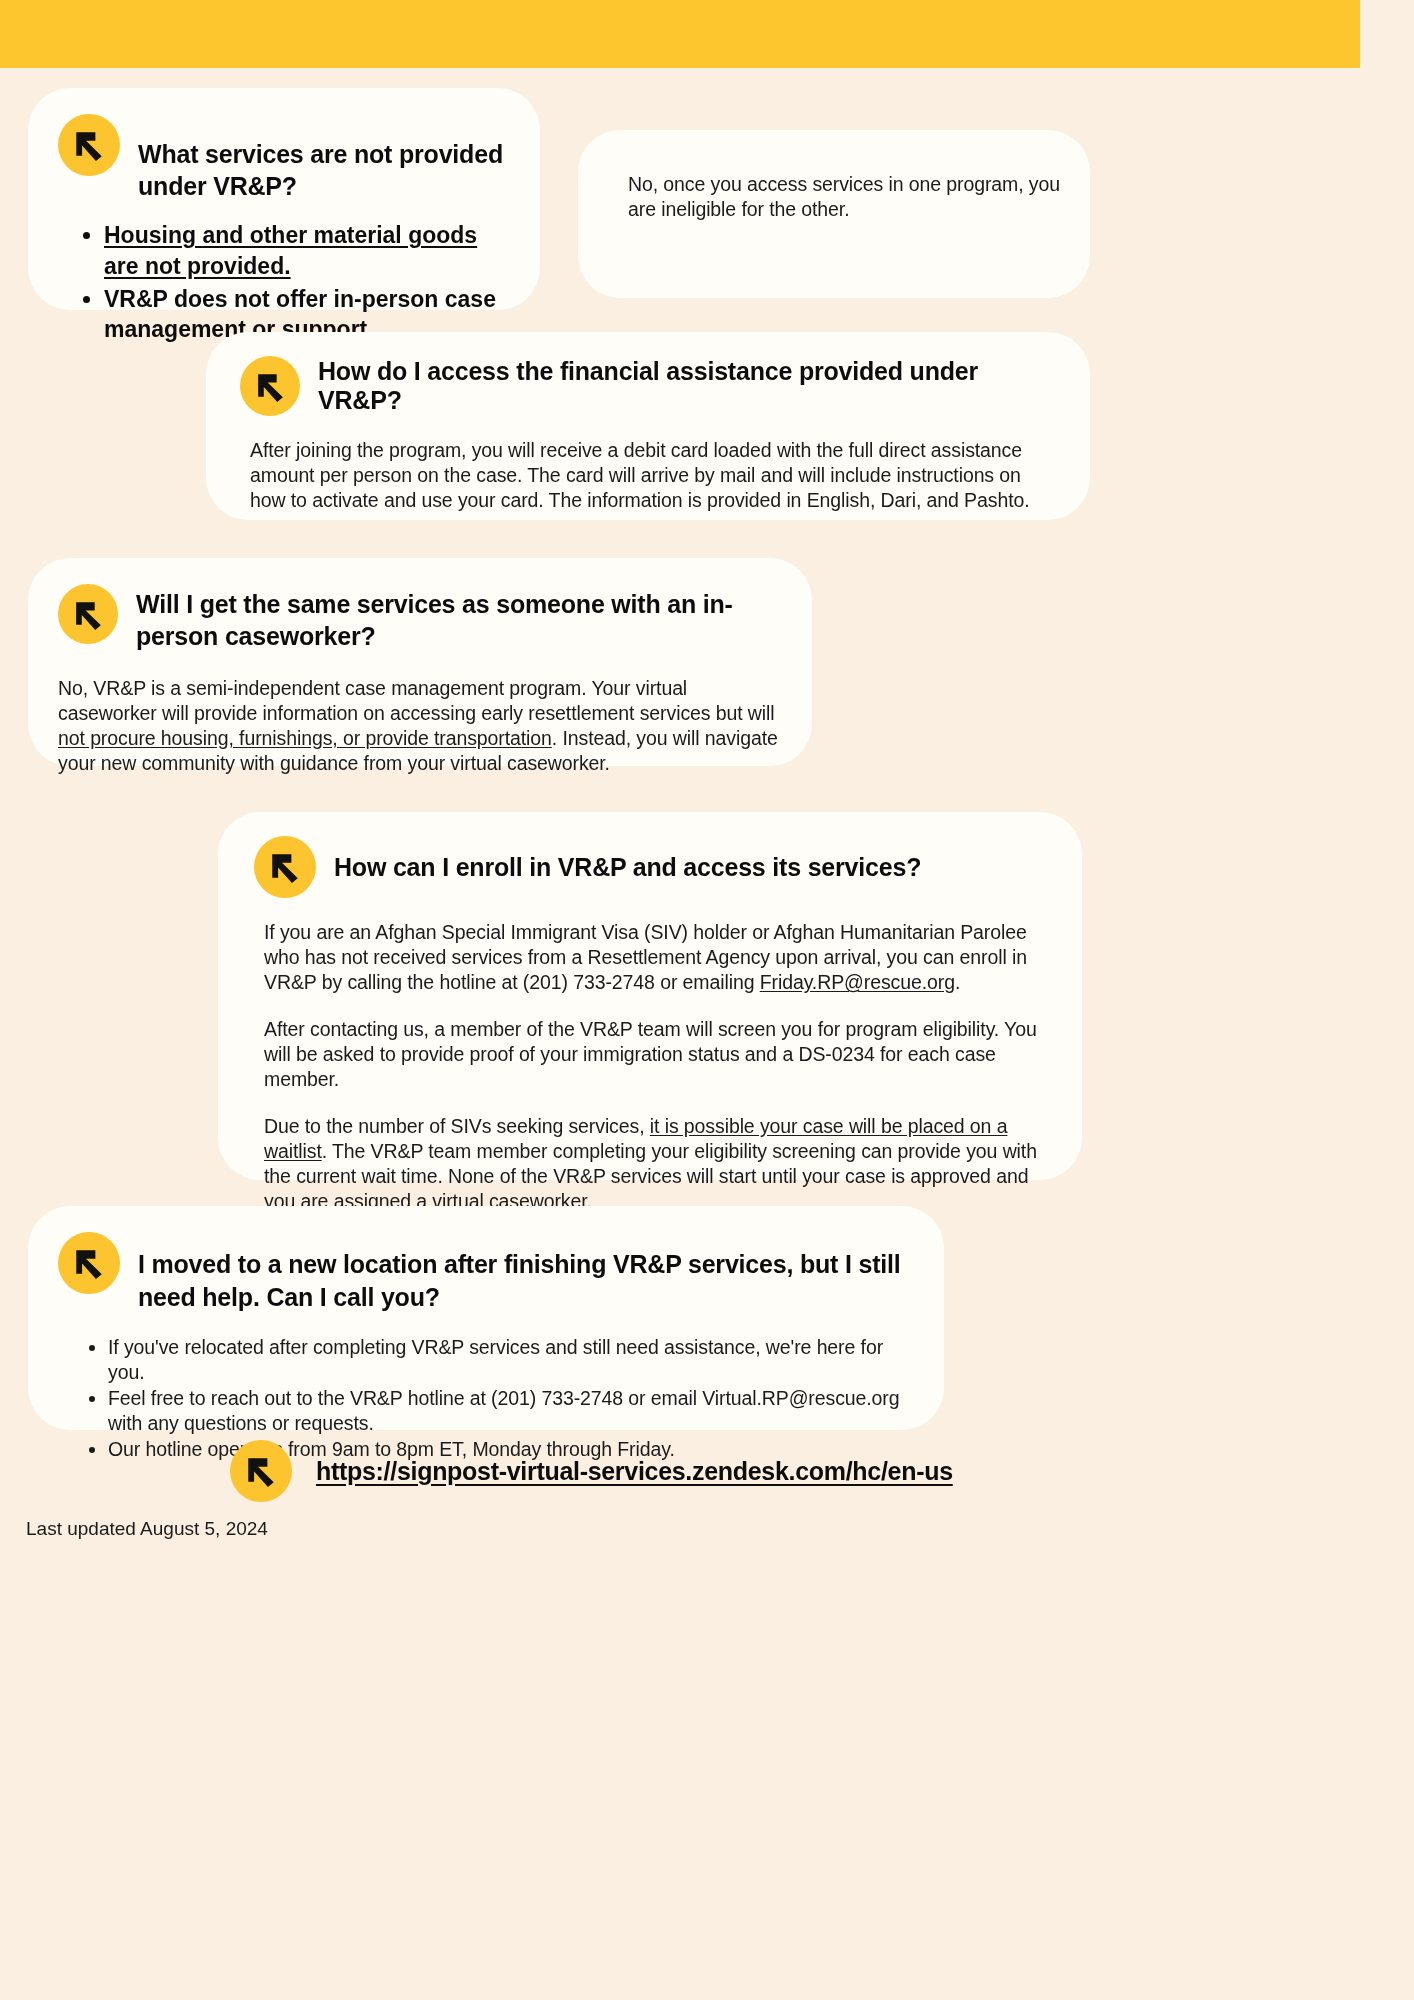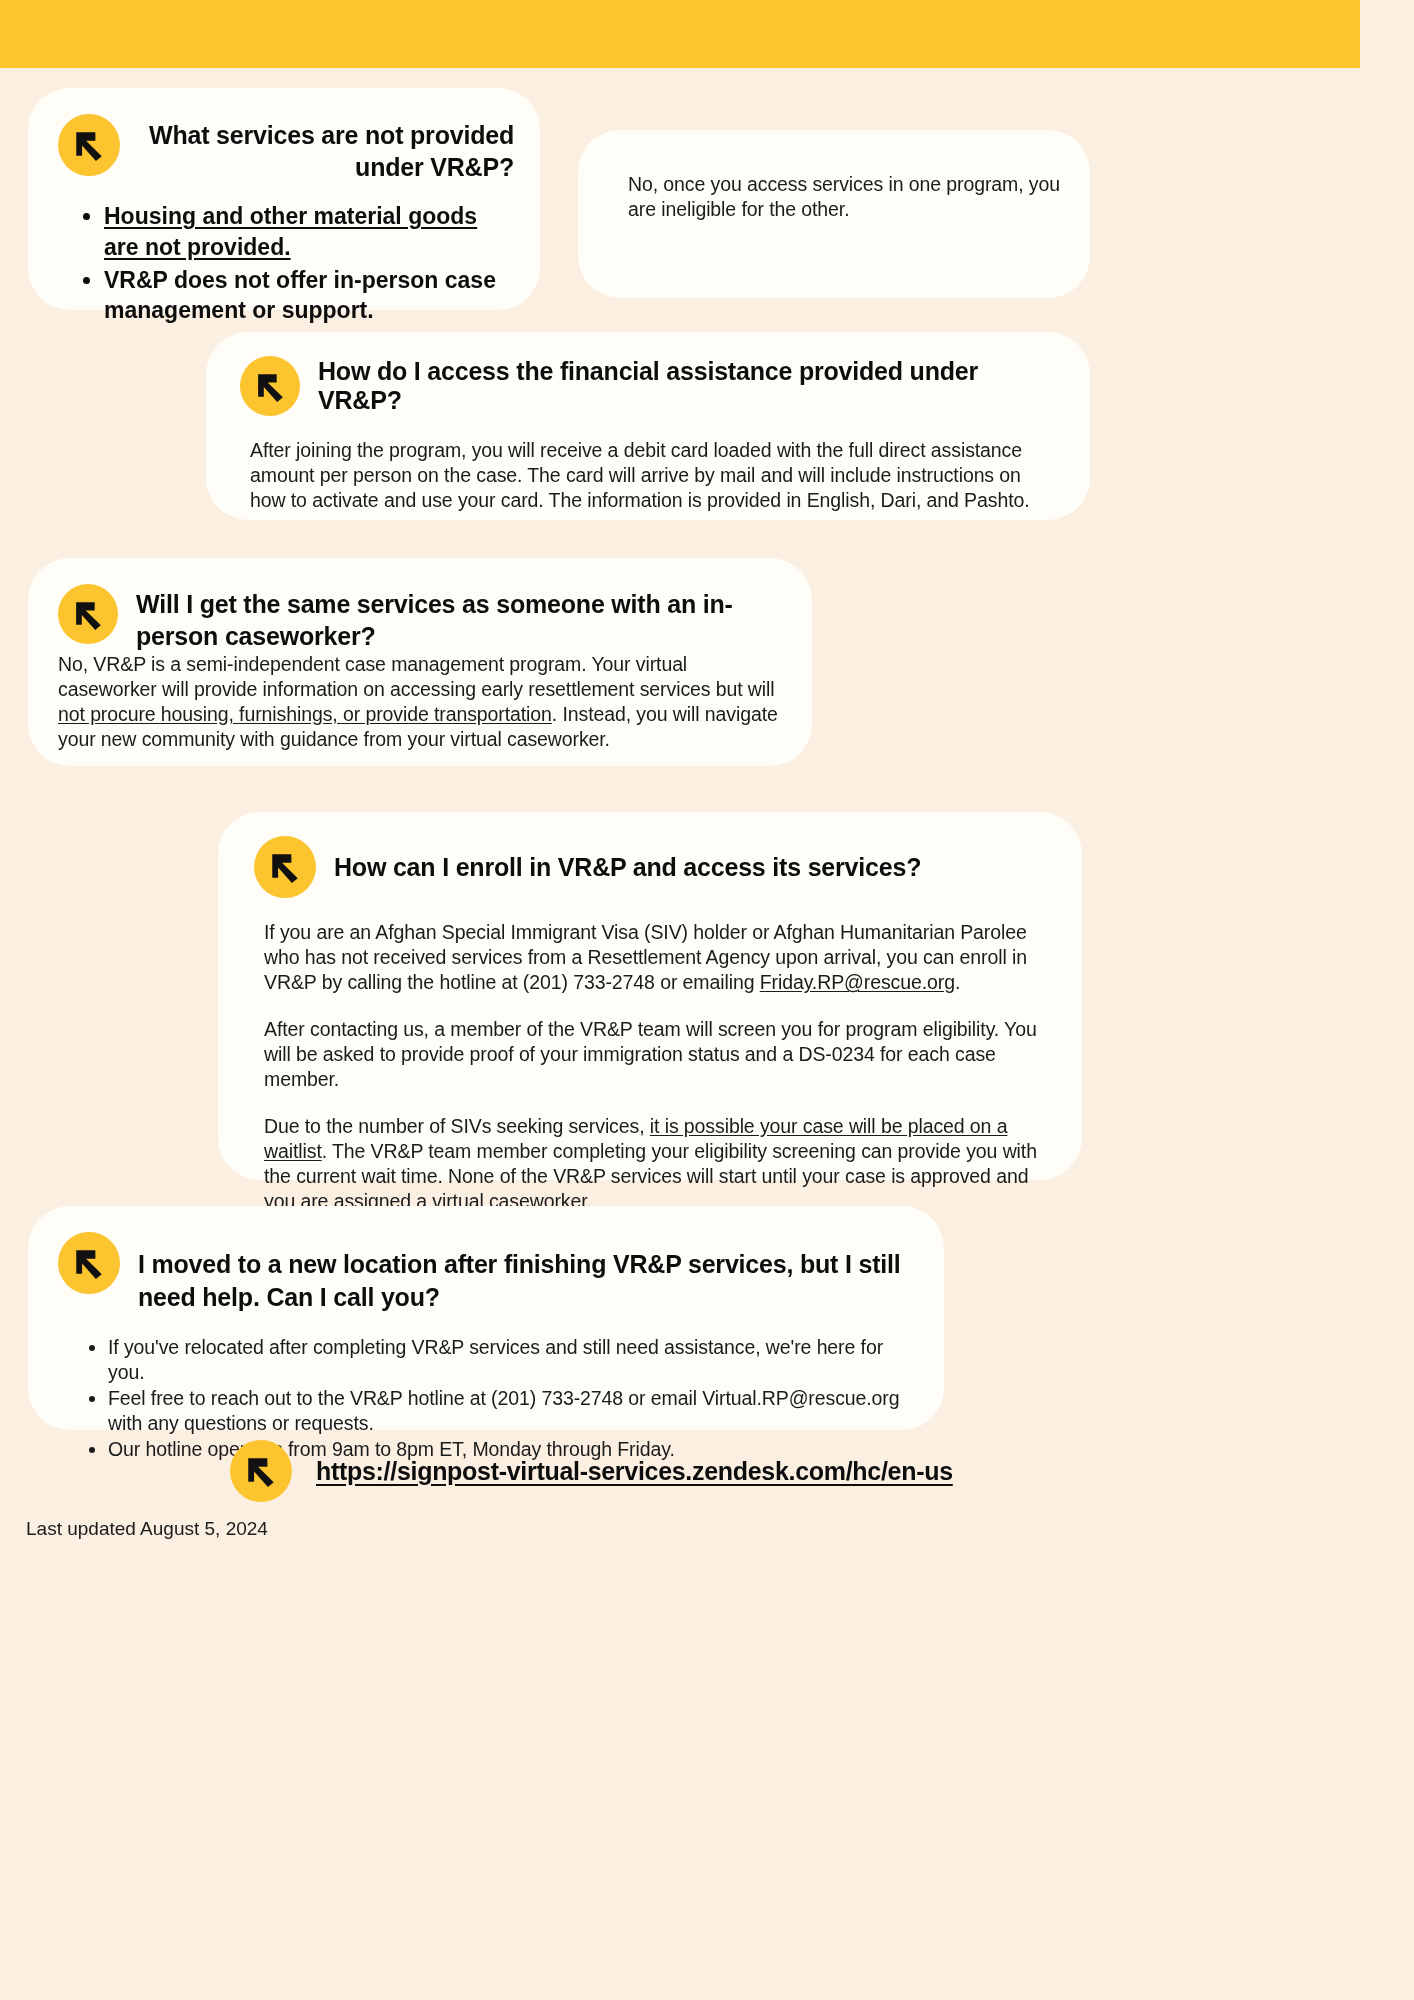--- a/index.html
+++ b/index.html
@@ -79,21 +79,21 @@
     color: #0d0d0d;
   }
   .bold-bullets li { margin-bottom: 6px; }
   .bold-bullets u { text-decoration: underline; text-underline-offset: 3px; }
 
   
   #card-not-provided {
     left: 28px; top: 88px; width: 512px; height: 222px;
     padding: 26px 26px 22px 30px;
   }
-  #card-not-provided .q-title { font-size: 25px; line-height: 1.28; margin-top: 5px; text-align: right;}
+  #card-not-provided .q-title { font-size: 25px; line-height: 1.28; margin-top: 24px;}
   #card-not-provided ul { margin-top: 18px; padding-left: 46px; }
 
   #card-switch {
     left: 578px; top: 130px; width: 512px; height: 168px;
     padding: 22px 26px 20px 28px;
   }
   #card-switch .q-title { font-size: 23px; line-height: 1.3; margin-top: 4px; }
   #card-switch .body-text { margin-top: 20px; padding-left: 22px; }
 
   #card-financial {
@@ -101,21 +101,21 @@
     padding: 24px 30px 22px 34px;
   }
   #card-financial .q-title { font-size: 25px; }
   #card-financial .body-text { margin-top: 22px; padding-left: 10px; }
 
   #card-same-services {
     left: 28px; top: 558px; width: 784px; height: 208px;
     padding: 26px 28px 22px 30px;
   }
   #card-same-services .q-title { font-size: 25px; line-height: 1.28; margin-top: 4px; }
-  #card-same-services .body-text { padding-left: 0px; }
+  #card-same-services .body-text { margin-top: 24px; padding-left: 0px; }
 
   #card-enroll {
     left: 206px; top: 812px; width: 864px; height: 368px;
     padding: 24px 34px 26px 36px;
     margin-left: 12px;
   }
   #card-enroll .q-title { font-size: 25px; }
   #card-enroll .body-text { margin-top: 22px; padding-left: 10px; }
 
   #card-moved {

